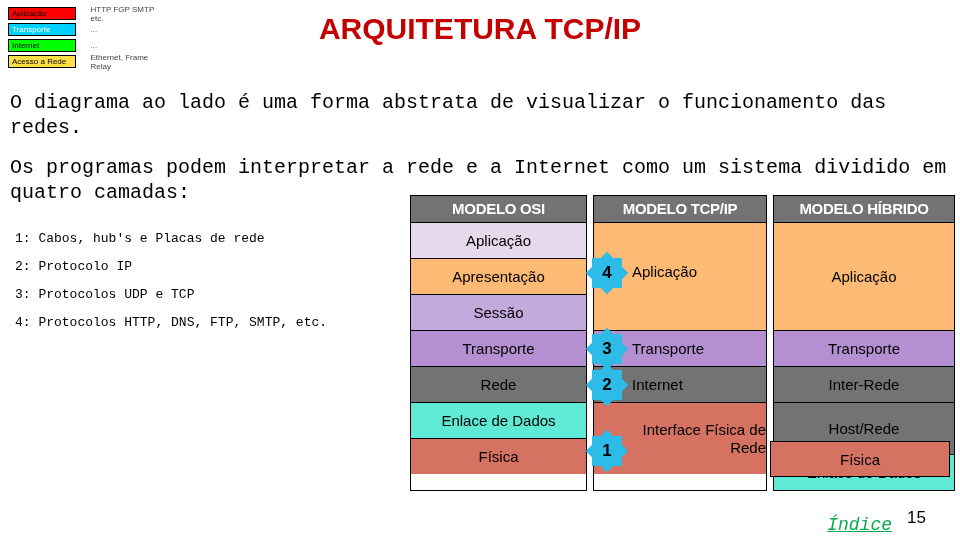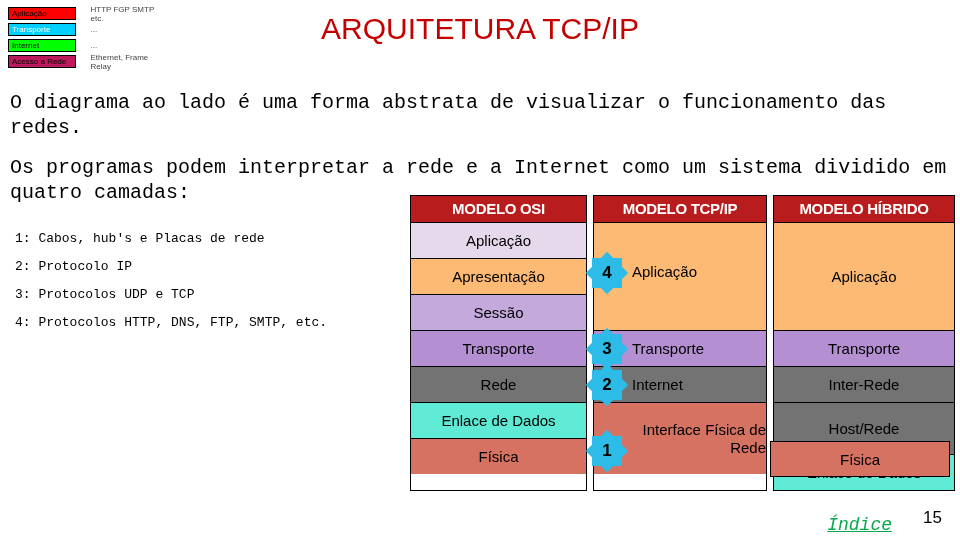--- a/index.html
+++ b/index.html
@@ -5,35 +5,35 @@
   html,body{margin:0;padding:0;width:960px;height:540px;background:#fff;font-family:Arial,Helvetica,sans-serif;overflow:hidden}
   .slide{position:relative;width:960px;height:540px}
   .mono{font-family:"Courier New",Courier,monospace}
   
   .mini{position:absolute;left:8px;top:6px;width:155px}
   .mini-row{display:flex;align-items:center;height:15px;margin-bottom:1px}
   .mini-cell{border:1px solid #000;font-size:8px;padding:0 3px;height:13px;display:flex;align-items:center;box-sizing:border-box}
   .mini-left{width:72px}
   .mini-right{width:78px;border:none;font-size:8px;color:#444;padding-left:15px;display:flex;align-items:center;height:13px}
   
-  .title{position:absolute;left:0;right:0;top:12px;text-align:center;font-weight:normal;font-size:30px;color:#c40000}
+  .title{position:absolute;left:0;right:0;top:12px;text-align:center;font-weight:bold;font-size:30px;color:#c40000}
   
   .para{position:absolute;left:10px;right:10px;font-size:20px;line-height:1.25}
   .p1{top:90px}
   .p2{top:155px}
   
   .bullets{position:absolute;left:15px;top:225px;font-size:13px;line-height:2.15}
   .bullets div{white-space:nowrap}
   
   .models{position:absolute;left:410px;top:195px;display:flex;gap:6px}
   .mcol{display:flex;flex-direction:column;border:1px solid #000}
   .mcol.osi{width:175px}
   .mcol.tcp{width:172px}
   .mcol.hib{width:180px}
-  .mhead{background:#b91c1c;color:#fff;font-weight:bold;text-align:center;font-size:15px;height:26px;line-height:26px;letter-spacing:-0.3px}
+  .mhead{background:#737373;color:#fff;font-weight:bold;text-align:center;font-size:15px;height:26px;line-height:26px;letter-spacing:-0.3px}
   .mhead.hib{color:#fff}
   .mcell{border-top:1px solid #000;display:flex;align-items:center;justify-content:center;text-align:center;font-size:15px;color:#000;box-sizing:border-box}
   
   .osi .mcell{height:36px}
   
   .tcp .c4{height:108px}
   .tcp .c3{height:36px}
   .tcp .c2{height:36px}
   .tcp .c1{height:72px}
   
@@ -51,41 +51,41 @@
   
   .star{position:absolute;width:30px;height:30px;background:#2dbbe8;display:flex;align-items:center;justify-content:center;font-size:17px;font-weight:bold;color:#000}
   .star::before{content:"";position:absolute;inset:0;background:#2dbbe8;transform:rotate(45deg)}
   .star span{position:relative;z-index:2}
   .s4{left:592px;top:258px}
   .s3{left:592px;top:334px}
   .s2{left:592px;top:370px}
   .s1{left:592px;top:436px}
   
   .indice{position:absolute;right:68px;bottom:5px;font-family:"Courier New",monospace;font-style:italic;font-size:18px;color:#0aa84f;text-decoration:underline;cursor:pointer}
-  .pagenum{position:absolute;right:18px;bottom:12px;font-size:17px}
+  .pagenum{position:absolute;right:34px;bottom:12px;font-size:17px}
 </style>
 </head>
 <body>
 <div class="slide">
 
 <div class="mini">
   <div class="mini-row">
     <div class="mini-cell mini-left" style="background:#ff0000">Aplicação</div>
     <div class="mini-right">HTTP FGP SMTP etc.</div>
   </div>
   <div class="mini-row">
     <div class="mini-cell mini-left" style="background:#00d0ff;color:#fff">Transporte</div>
     <div class="mini-right">...</div>
   </div>
   <div class="mini-row">
     <div class="mini-cell mini-left" style="background:#00ff00">Internet</div>
     <div class="mini-right">...</div>
   </div>
   <div class="mini-row">
-    <div class="mini-cell mini-left" style="background:#be185d">Acesso a Rede</div>
+    <div class="mini-cell mini-left" style="background:#fde047">Acesso a Rede</div>
     <div class="mini-right">Ethernet, Frame Relay</div>
   </div>
 </div>
 
 <div class="title">ARQUITETURA TCP/IP</div>
 
 <div class="para p1 mono">O diagrama ao lado é uma forma abstrata de visualizar o funcionamento das redes.</div>
 <div class="para p2 mono">Os programas podem interpretar a rede e a Internet como um sistema dividido em quatro camadas:</div>
 
 <div class="bullets mono">

